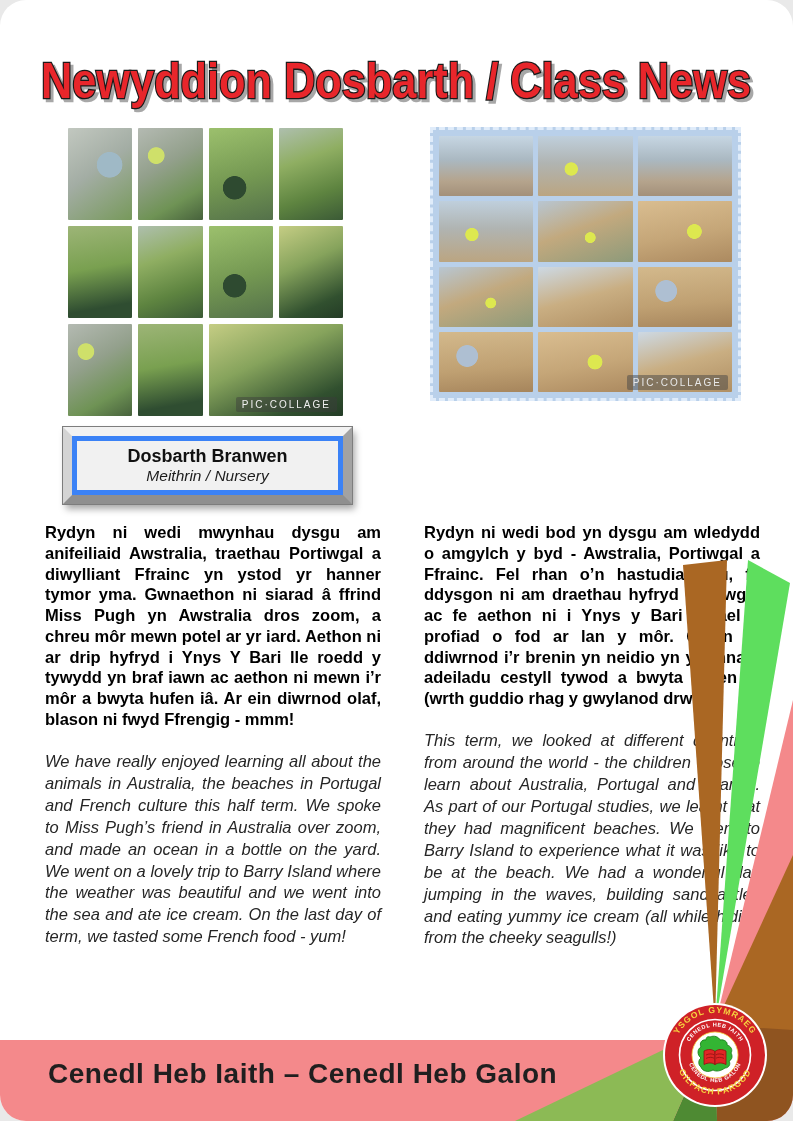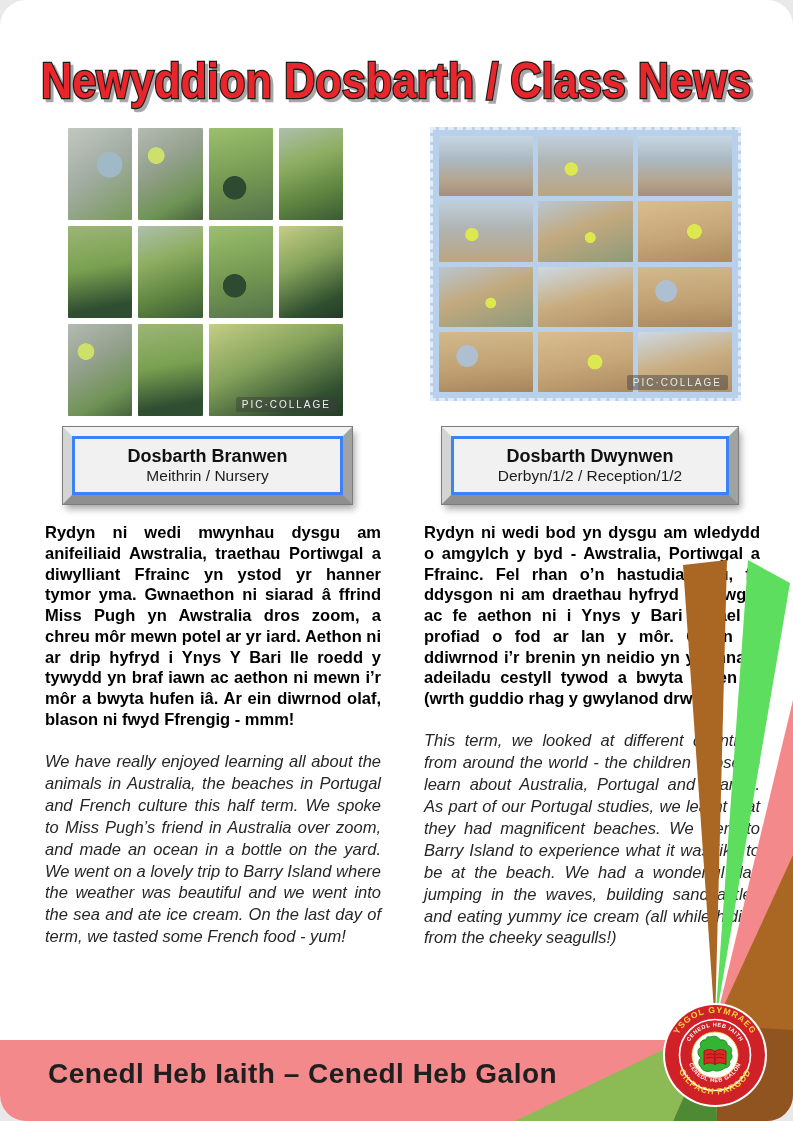--- a/index.html
+++ b/index.html
@@ -56,25 +56,25 @@
   .plate{
     position:absolute;box-sizing:border-box;height:77px;
     border:9px solid;border-color:#f2f2f2 #a2a2a2 #8f8f8f #d4d4d4;
     outline:1px solid #7d7d7d;background:#c9c9c9;
     box-shadow:3px 5px 7px rgba(0,0,0,.35);
   }
   .plate-left{left:63px;top:427px;width:289px;}
   .plate-right{left:442px;top:427px;width:296px;}
   .plate-inner{
     box-sizing:border-box;width:100%;height:100%;
-    border:3px solid #3b82f6;background:#f1f1f1;
+    border:5px solid #3b82f6;background:#f1f1f1;
     display:flex;flex-direction:column;align-items:center;justify-content:center;
   }
   .plate-title{font-size:18px;font-weight:bold;color:#111;line-height:1.15;}
-  .plate-sub{font-size:15.5px;color:#1c1c1c;line-height:1.15;text-align:center;}
+  .plate-sub{font-size:15.5px;font-style:italic;color:#1c1c1c;line-height:1.15;text-align:center;}
   
   .textcol{position:absolute;width:336px;text-align:justify;}
   .textcol-left{left:45px;top:522px;}
   .textcol-right{left:424px;top:522px;}
   .welsh{
     font-weight:bold;font-size:16.5px;line-height:1.26;color:#000000;
     margin:0 0 21px 0;
   }
   .english{
     font-style:italic;font-size:16.5px;line-height:1.33;color:#262626;margin:0;
@@ -129,26 +129,20 @@
     <div class="tile t-s4"></div>
     <div class="watermark dark">PIC·COLLAGE</div>
   </div>
 
   <div class="plate plate-left">
     <div class="plate-inner">
       <div class="plate-title">Dosbarth Branwen</div>
       <div class="plate-sub">Meithrin / Nursery</div>
     </div>
   </div>
-  <div class="plate plate-right">
-    <div class="plate-inner">
-      <div class="plate-title">Dosbarth Dwynwen</div>
-      <div class="plate-sub">Derbyn/1/2 / Reception/1/2</div>
-    </div>
-  </div>
 
   <div class="textcol textcol-left">
     <p class="welsh">Rydyn ni wedi mwynhau dysgu am anifeiliaid Awstralia, traethau Portiwgal a diwylliant Ffrainc yn ystod yr hanner tymor yma. Gwnaethon ni siarad â ffrind Miss Pugh yn Awstralia dros zoom, a chreu môr mewn potel ar yr iard.  Aethon ni ar drip hyfryd i Ynys Y Bari lle roedd y tywydd yn braf iawn ac aethon ni mewn i’r môr a bwyta hufen iâ. Ar ein diwrnod olaf, blason ni fwyd Ffrengig - mmm!</p>
     <p class="english">We have really enjoyed learning all about the animals in Australia, the beaches in Portugal and French culture this half term. We spoke to Miss Pugh’s friend in Australia over zoom, and made an ocean in a bottle on the yard. We went on a lovely trip to Barry Island where the weather was beautiful and we went into the sea and ate ice cream.  On the last day of term, we tasted some French food - yum!</p>
   </div>
   <div class="textcol textcol-right">
     <p class="welsh">Rydyn ni wedi bod yn dysgu am wledydd o amgylch y byd - Awstralia, Portiwgal a Ffrainc. Fel rhan o’n hastudiaethau, fe ddysgon ni am draethau hyfryd Portiwgal ac fe aethon ni i Ynys y Bari i gael y profiad o fod ar lan y môr. Cafon ni ddiwrnod i’r brenin yn neidio yn y tonnau, adeiladu cestyll tywod a bwyta hufen iâ (wrth guddio rhag y gwylanod drwg!)</p>
     <p class="english">This term, we looked at different countries from around the world - the children chose to learn about Australia, Portugal and France. As part of our Portugal studies, we learnt that they had magnificent beaches. We went to Barry Island to experience what it was like to be at the beach. We had a wonderful day jumping in the waves, building sandcastles and eating yummy ice cream (all while hiding from the cheeky seagulls!)</p>
   </div>
 

